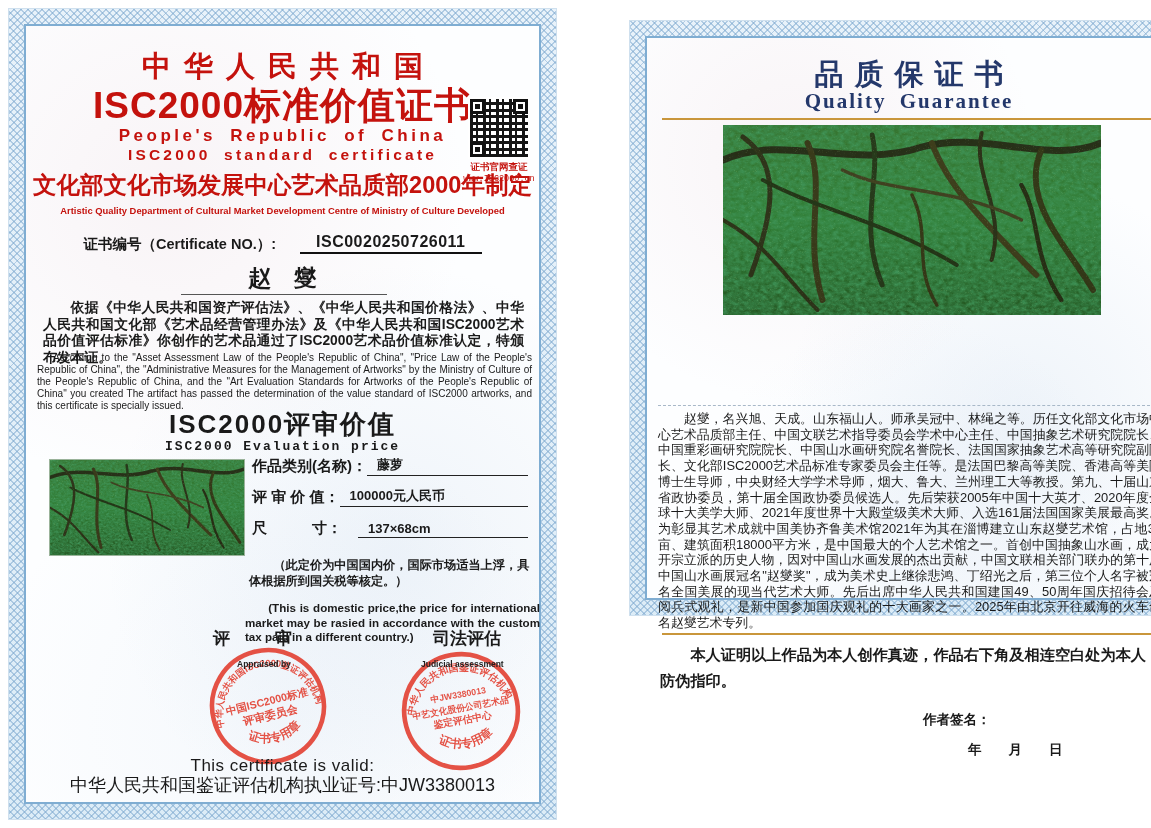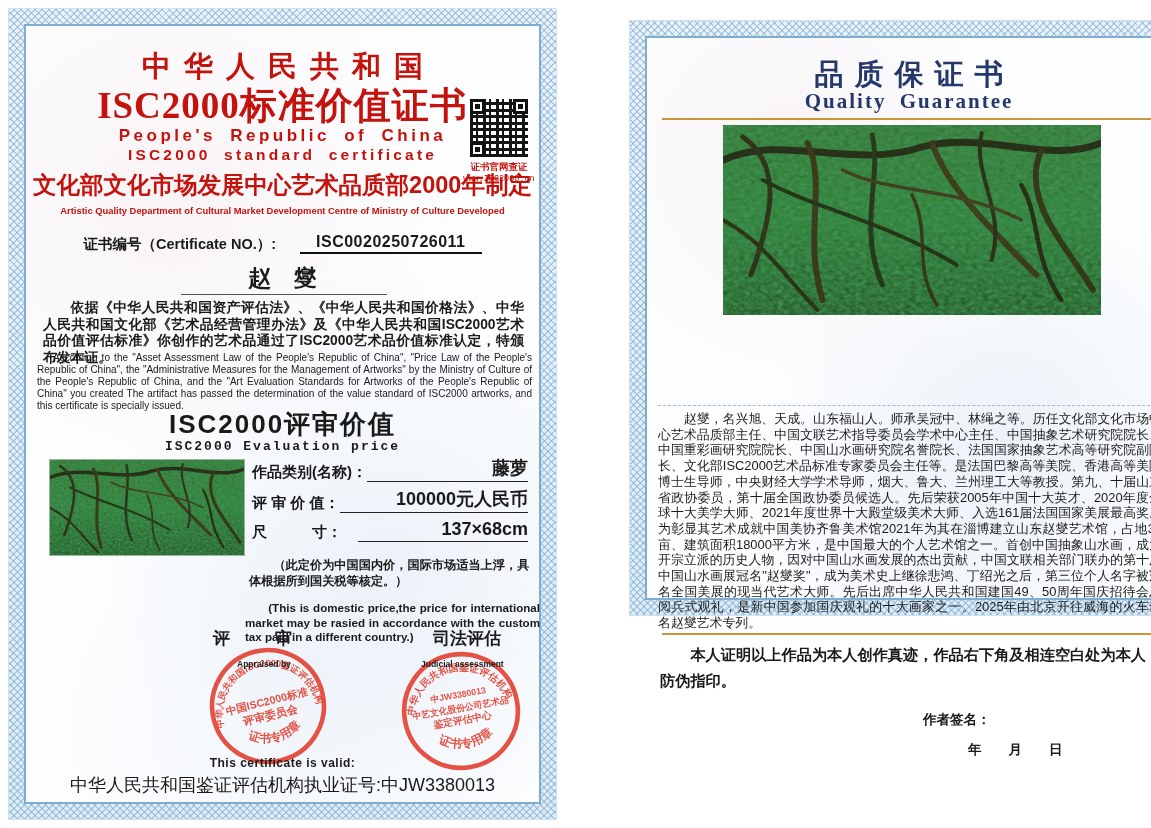--- a/index.html
+++ b/index.html
@@ -23,45 +23,45 @@
       #fdfeff;}
   .content{position:absolute;inset:0;z-index:2;}
   .abs{position:absolute;}
   .ctr{left:0;right:0;text-align:center;}
   .red{color:var(--red);}
   .serif{font-family:"Liberation Serif",serif;}
   .mono{font-family:"Liberation Mono",monospace;}
 
   
   .t-cn1{font-size:29px;font-weight:900;letter-spacing:13px;text-indent:13px;}
-  .t-cn2{font-size:37px;font-weight:900;letter-spacing:1px;font-family:Liberation Serif, serif;}
+  .t-cn2{font-size:37px;font-weight:900;letter-spacing:1px;}
   .t-en1{font-size:17px;font-weight:bold;letter-spacing:3.5px;word-spacing:6px;}
   .t-en2{font-size:15.5px;font-weight:bold;letter-spacing:3.2px;word-spacing:6px;}
   .banner{font-size:23.5px;font-weight:900;}
   .banner-en{font-size:9.4px;font-weight:bold;}
   .certrow{display:flex;justify-content:center;align-items:flex-end;gap:24px;}
   .certrow .lbl{font-size:14.5px;font-weight:bold;}
   .certrow .val{font-size:16px;font-weight:bold;border-bottom:2px solid #111;padding:0 16px 1px 16px;letter-spacing:.5px;}
   .artist{font-size:23px;font-weight:900;letter-spacing:8px;text-indent:8px;}
   .rule-thin{border-top:1.5px solid #555;}
   .para-cn{font-size:13.8px;line-height:16.6px;font-weight:600;text-align:justify;text-indent:2em;}
   .para-en{font-size:10px;line-height:11.9px;font-weight:500;text-align:justify;text-indent:1.6em;}
   .sec-cn{font-size:26px;font-weight:900;letter-spacing:2px;}
   .sec-en{font-size:13px;letter-spacing:2px;font-weight:bold;}
   .thumb{border:1px solid #9ab39a;}
   .frow{display:flex;align-items:flex-end;}
   .frow .flbl{font-size:15px;font-weight:bold;white-space:nowrap;}
-  .frow .fval{font-size:18px;font-weight:bold;flex:1;border-bottom:1.5px solid #222;padding:0 0 1px 10px;text-align:right;}
+  .frow .fval{font-size:13px;font-weight:bold;flex:1;border-bottom:1.5px solid #222;padding:0 0 1px 10px;}
   .note-cn{font-size:12.2px;line-height:16px;font-weight:bold;text-indent:2em;}
   .note-en{font-size:11.6px;line-height:14.6px;font-weight:bold;text-align:justify;text-indent:2em;}
   .aj{font-size:17px;font-weight:900;}
   .aj-en{font-size:8.5px;color:#222;z-index:5;font-weight:600;}
   .stampbox{color:var(--seal);opacity:.88;mix-blend-mode:multiply;}
   .validity{font-size:13px;font-weight:bold;letter-spacing:1px;}
-  .validity-en{font-size:12px;font-weight:700;letter-spacing:.5px;}
+  .validity-en{font-size:17px;font-weight:400;letter-spacing:.5px;}
   .license{font-size:18px;font-weight:500;}
 
   
   .q-cn{font-size:29px;font-weight:900;letter-spacing:11px;text-indent:11px;color:var(--navy);}
   .q-en{font-size:21px;font-weight:bold;letter-spacing:2px;word-spacing:6px;color:var(--navy);}
   .gold-rule{height:2px;background:var(--gold);}
   .dash-rule{border-top:1px dashed #a8b8c8;}
   .bio{font-size:12.9px;line-height:15.7px;font-weight:500;text-align:justify;text-indent:2em;}
   .statement{font-size:15.2px;line-height:26px;font-weight:600;text-indent:2em;}
   .signlbl,.datelbl{font-size:13.5px;font-weight:600;}

